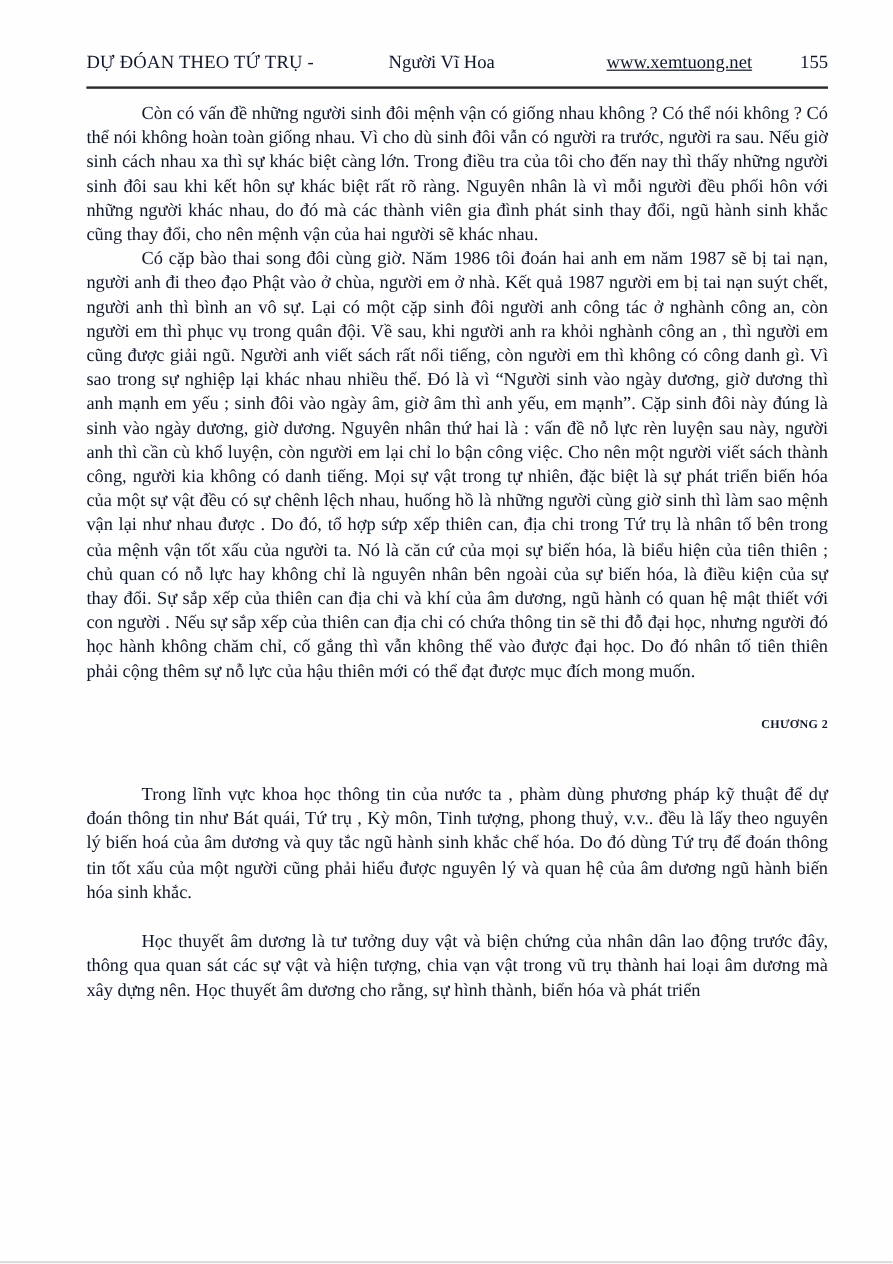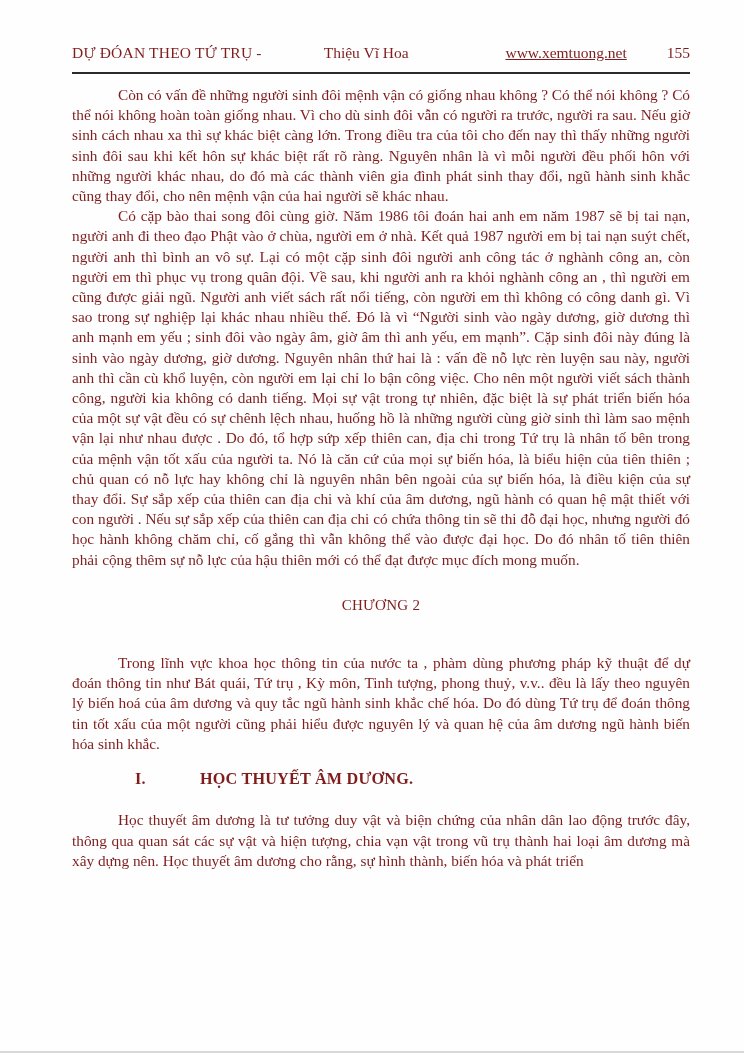--- a/index.html
+++ b/index.html
@@ -6,21 +6,21 @@
     margin: 0;
     padding: 0;
     background: #ffffff;
   }
   .page {
     position: relative;
     width: 744px;
     height: 1053px;
     background: #fefefe;
     font-family: "Liberation Serif", "DejaVu Serif", serif;
-    color: #7f1d1d;
+    color: #0f172a;
     overflow: hidden;
     box-sizing: border-box;
     padding: 44px 54px 0 72px;
   }
   
   .header-row {
     display: flex;
     align-items: baseline;
     font-size: 15.5px;
     white-space: nowrap;
@@ -49,23 +49,23 @@
   }
   .para {
     margin: 0;
   }
   .indent {
     text-indent: 46px;
   }
   
   .chapter-label {
     margin: 25px 0 0 0;
-    font-size: 15px;
-    font-weight: normal;
-    text-align: center;
+    font-size: 10px;
+    font-weight: bold;
+    text-align: right;
     letter-spacing: 0.3px;
   }
   .chapter-title {
     margin: 19px 0 0 0;
     font-size: 24px;
     font-weight: bold;
     text-align: center;
     letter-spacing: 0.5px;
   }
   .after-title {
@@ -98,36 +98,32 @@
     background: #d9d9d9;
   }
 </style>
 </head>
 <body>
 
 <div class="page">
 
   <div class="header-row">
     <span class="book-title">DỰ ĐÓAN THEO TỨ TRỤ -</span>
-    <span class="author">Thiệu Vĩ  Hoa</span>
+    <span class="author">Người Vĩ  Hoa</span>
     <span class="website">www.xemtuong.net</span>
     <span class="page-num">155</span>
   </div>
   <hr class="header-divider">
 
   <div class="body-text">
     <p class="para indent">Còn có vấn đề những người sinh đôi mệnh vận có giống nhau không ? Có thể nói không ? Có thể nói không hoàn toàn giống nhau. Vì cho dù sinh đôi vẫn có người ra trước, người ra sau. Nếu giờ sinh cách nhau xa thì sự khác biệt càng lớn. Trong điều tra của tôi cho đến nay thì thấy những người sinh đôi sau khi kết hôn sự khác biệt rất rõ ràng. Nguyên nhân là vì mỗi người đều phối hôn với những người khác nhau, do đó mà các thành viên gia đình phát sinh thay đổi, ngũ hành sinh khắc cũng thay đổi, cho nên mệnh vận của hai người sẽ khác nhau.</p>
     <p class="para indent">Có cặp bào thai song đôi cùng giờ. Năm 1986 tôi đoán hai anh em năm 1987 sẽ bị tai nạn, người anh đi theo đạo Phật vào ở chùa, người em ở nhà. Kết quả 1987 người em bị tai nạn suýt chết, người anh thì bình an vô sự. Lại có một cặp sinh đôi người anh công tác ở nghành công an, còn người em thì phục vụ trong quân đội. Về sau, khi người anh ra khỏi nghành công an , thì người em cũng được giải ngũ. Người anh viết sách rất nổi tiếng, còn người em thì không có công danh gì. Vì sao trong sự nghiệp lại khác nhau nhiều thế. Đó là vì “Người sinh vào ngày dương, giờ dương thì anh mạnh em yếu ; sinh đôi vào ngày âm, giờ âm thì anh yếu, em mạnh”. Cặp sinh đôi này đúng là sinh vào ngày dương, giờ dương. Nguyên nhân thứ hai là : vấn đề nỗ lực rèn luyện sau này, người anh thì cần cù khổ luyện, còn người em lại chỉ lo bận công việc. Cho nên một người viết sách thành công, người kia không có danh tiếng. Mọi sự vật trong tự nhiên, đặc biệt là sự phát triển biến hóa của một sự vật đều có sự chênh lệch nhau, huống hồ là những người cùng giờ sinh thì làm sao mệnh vận lại như nhau được . Do đó, tổ hợp sứp xếp thiên can, địa chi trong Tứ trụ  là nhân tố bên trong của mệnh vận tốt xấu của người ta. Nó là căn cứ của mọi sự biến hóa, là biểu hiện của tiên thiên ; chủ quan có nỗ lực hay không chỉ là nguyên nhân bên ngoài của sự biến hóa, là điều kiện của sự thay đổi. Sự sắp xếp của thiên can địa chi và khí của âm dương, ngũ hành có quan hệ mật thiết với con người . Nếu sự sắp xếp của thiên can địa chi có chứa thông tin sẽ thi đỗ đại học, nhưng người đó học hành không chăm chỉ, cố gắng thì vẫn không thể vào được đại học. Do đó nhân tố tiên thiên phải cộng thêm sự nỗ lực của hậu thiên mới có thể đạt được mục đích mong muốn.</p>
 
     <h2 class="chapter-label">CHƯƠNG 2</h2>
 
     <p class="para indent after-title">Trong lĩnh vực khoa học thông tin của nước ta , phàm dùng phương pháp kỹ thuật để dự đoán thông tin như Bát quái, Tứ trụ , Kỳ môn, Tinh tượng, phong thuỷ, v.v.. đều là lấy theo nguyên lý biến hoá của âm dương và quy tắc ngũ hành sinh khắc chế hóa. Do đó dùng Tứ trụ để đoán thông tin tốt xấu của một người cũng phải hiểu được nguyên lý và quan hệ của âm dương ngũ hành biến hóa sinh khắc.</p>
 
-    <div class="section-heading">
-      <span class="section-number">I.</span>
-      <span class="section-title">HỌC THUYẾT ÂM DƯƠNG.</span>
-    </div>
 
     <p class="para indent after-section">Học thuyết âm dương là tư tưởng duy vật và biện chứng của nhân dân lao động trước đây, thông qua quan sát các sự vật và hiện tượng, chia vạn vật trong vũ trụ thành hai loại âm dương mà xây dựng nên. Học thuyết âm dương cho rằng, sự hình thành, biến hóa và phát triển</p>
   </div>
 
   <div class="page-bottom-edge"></div>
 </div>
 
 </body></html>

